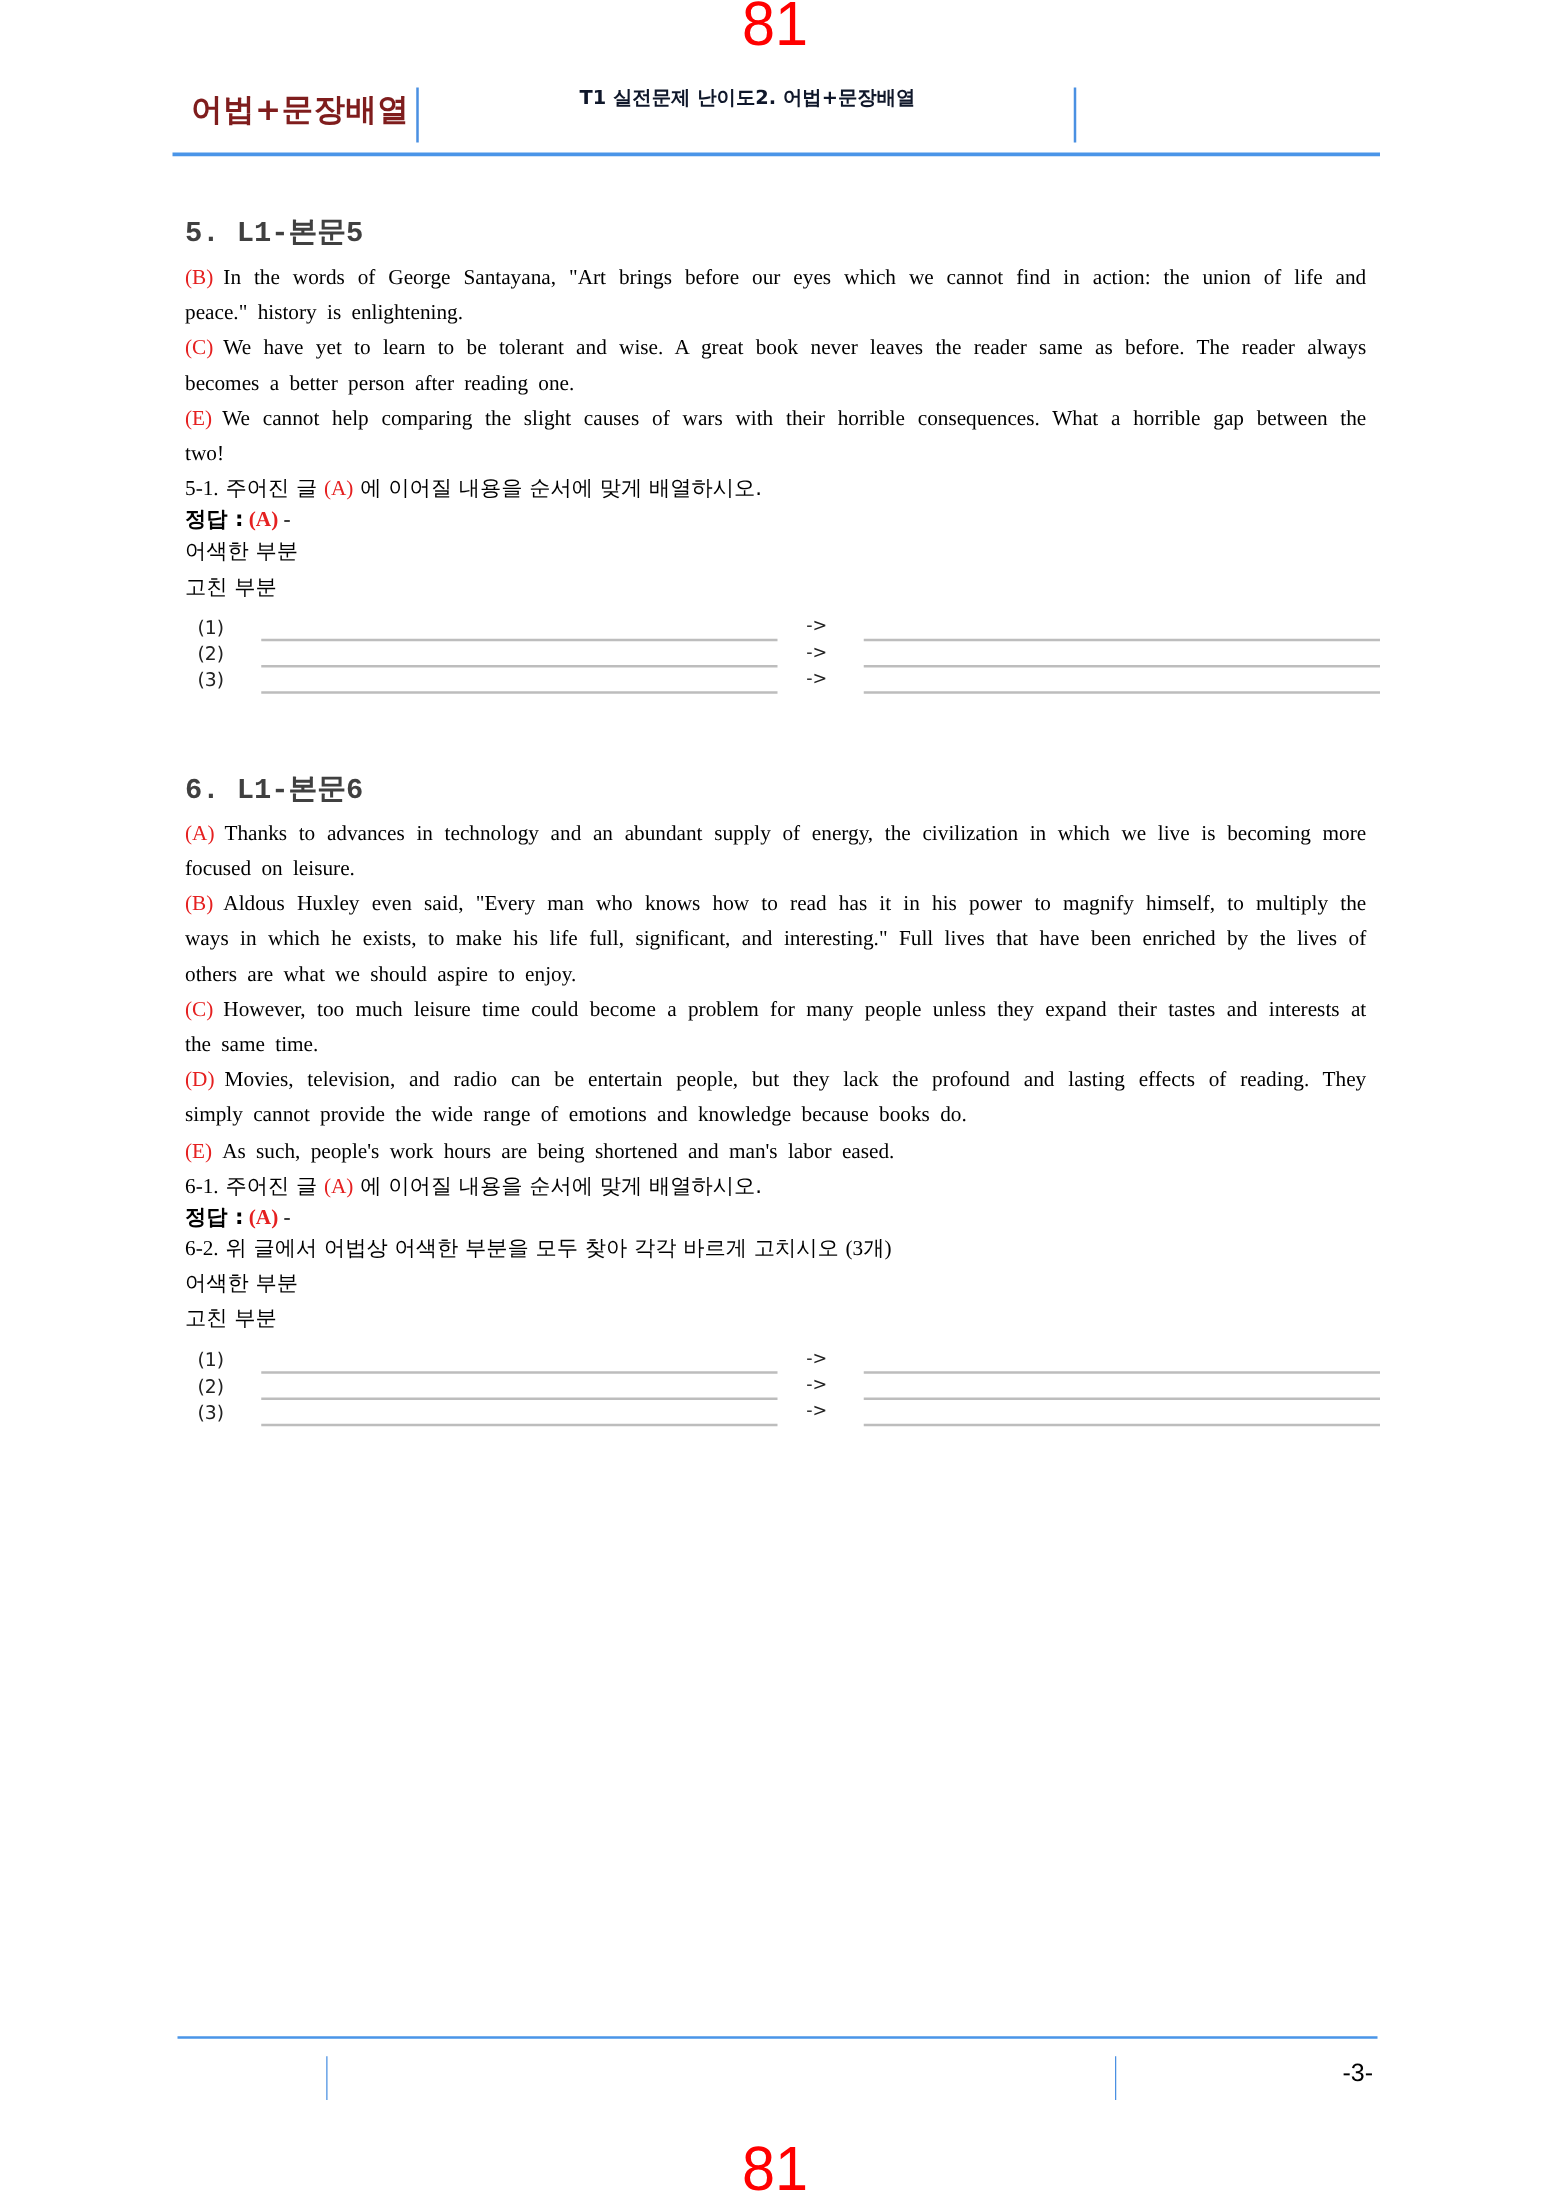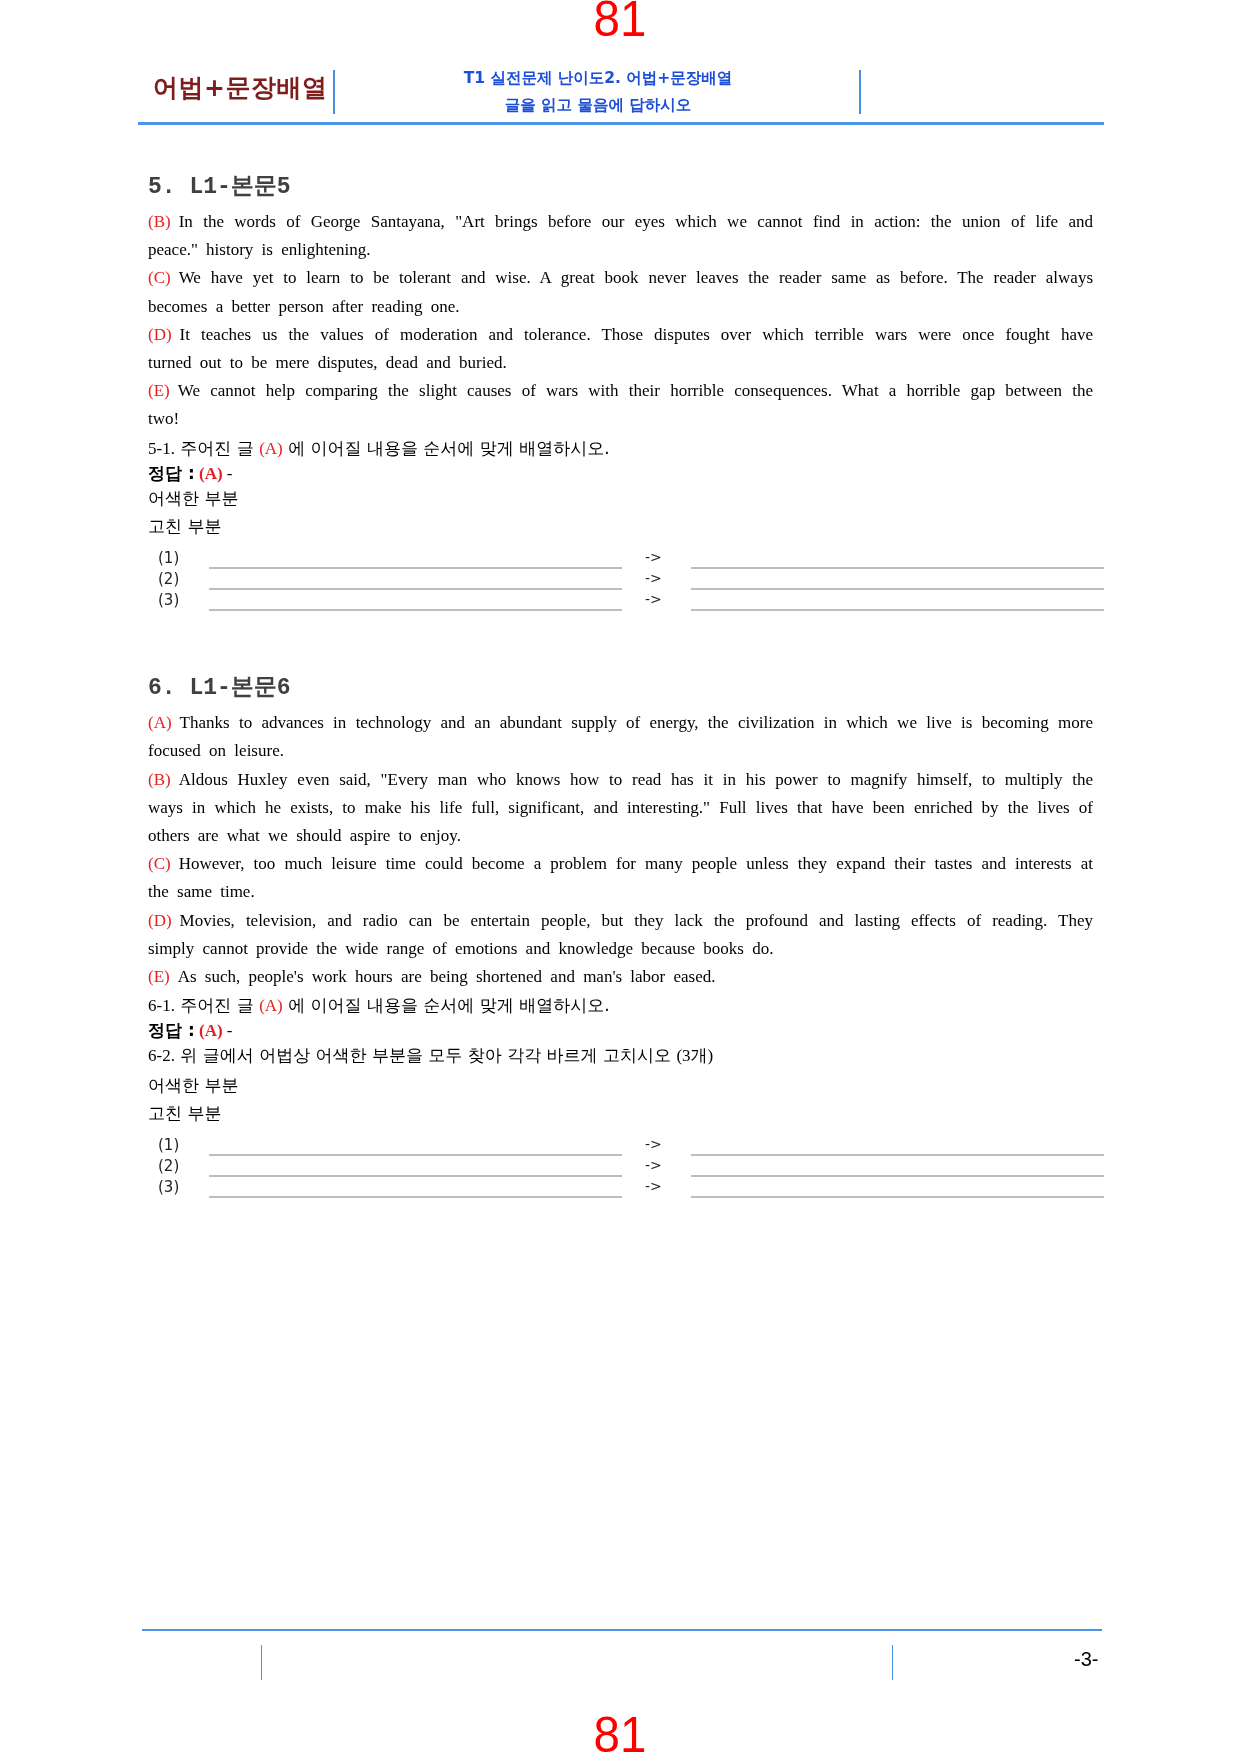--- a/index.html
+++ b/index.html
@@ -11,21 +11,21 @@
   .wm-top { top: -6px; }
   .wm-bottom { top: 1710px; }
 
   .header { position: absolute; left: 138px; top: 60px; width: 966px; height: 66px; }
   .h-title { position: absolute; left: 15px; top: 11px; font-family: "DejaVu Sans", sans-serif;
              font-weight: bold; font-size: 25px; color: #7f1d1d; letter-spacing: 0.5px; }
   .h-div { position: absolute; top: 10px; width: 2px; height: 44px; background: #4a90e2; }
   .h-div-1 { left: 195px; }
   .h-div-2 { left: 721px; }
   .h-sub { position: absolute; left: 200px; width: 520px; text-align: center;
-           font-family: "DejaVu Sans", sans-serif; color: #1d4ed8; font-size: 15.5px; font-weight: bold; }
+           font-family: "DejaVu Sans", sans-serif; color: #0f172a; font-size: 15.5px; font-weight: bold; }
   .h-sub-1 { top: 8px; }
   .h-sub-2 { top: 35px; }
   .h-rule { position: absolute; left: 138px; top: 122px; width: 966px; height: 3px; background: #4a95e8; }
 
   .content { position: absolute; left: 148px; top: 168px; width: 945px; }
   .section { margin-bottom: 0; }
   .sec-title { font-family: Liberation Mono, monospace; font-weight: bold; font-size: 23px;
                color: #404040; margin: 4px 0 6px 0; height: 30px; line-height: 30px; }
   .para { font-size: 17px; line-height: 28.2px; text-align: justify; word-spacing: 4px; }
   .lbl { color: #e52020; margin-right: 8px; }
@@ -52,32 +52,30 @@
 </style>
 </head>
 <body>
 
 <div class="watermark wm-top">81</div>
 
 <div class="header">
   <div class="h-title">어법+문장배열</div>
   <div class="h-div h-div-1"></div>
   <div class="h-sub h-sub-1">T1 실전문제 난이도2. 어법+문장배열</div>
-  <div class="h-sub h-sub-2">글을 읽고 물음에 답하시오</div>
   <div class="h-div h-div-2"></div>
 </div>
 <div class="h-rule"></div>
 
 <div class="content">
 
   <div class="section">
     <div class="sec-title">5. L1-본문5</div>
     <div class="para"><span class="lbl">(B)</span><span>In the words of George Santayana, "Art brings before our eyes which we cannot find in action: the union of life and peace."   history is enlightening.</span></div>
     <div class="para"><span class="lbl">(C)</span><span>We have yet to learn to be tolerant and wise.  A great book never leaves the reader same as before.  The reader always becomes a better person after reading one.</span></div>
-    <div class="para"><span class="lbl">(D)</span><span>It teaches us the values of moderation and tolerance.  Those disputes over which terrible wars were once fought have turned out to be mere disputes, dead and buried.</span></div>
     <div class="para"><span class="lbl">(E)</span><span>We cannot help comparing the slight causes of wars with their horrible consequences.  What a horrible gap between the two!</span></div>
 
     <div class="q">
       <span class="num">5-1.</span>
       <span>주어진 글</span>
       <span class="red">(A)</span>
       <span>에 이어질 내용을 순서에 맞게 배열하시오.</span>
     </div>
     <div class="ans">
       <span class="k">정답 :</span>

